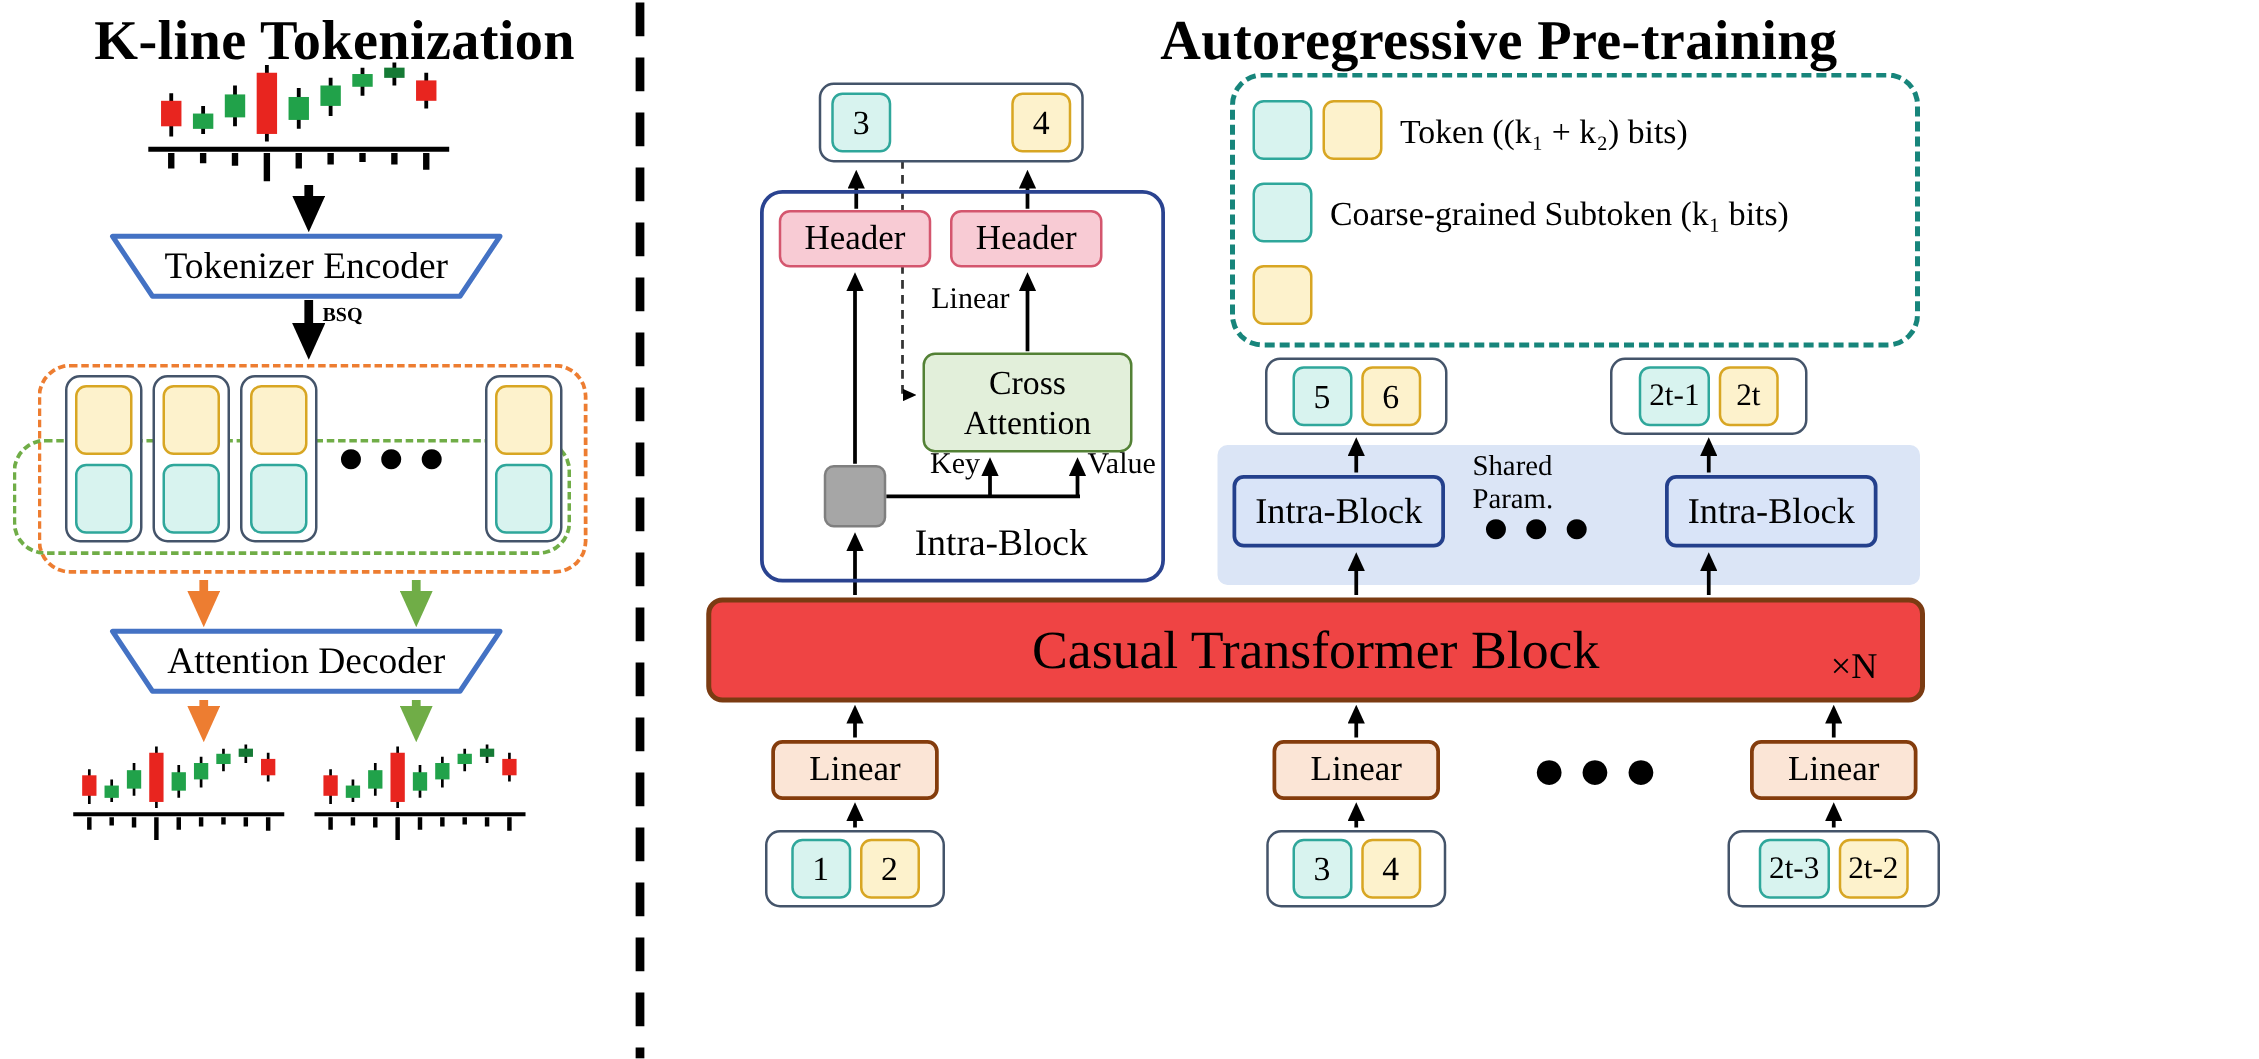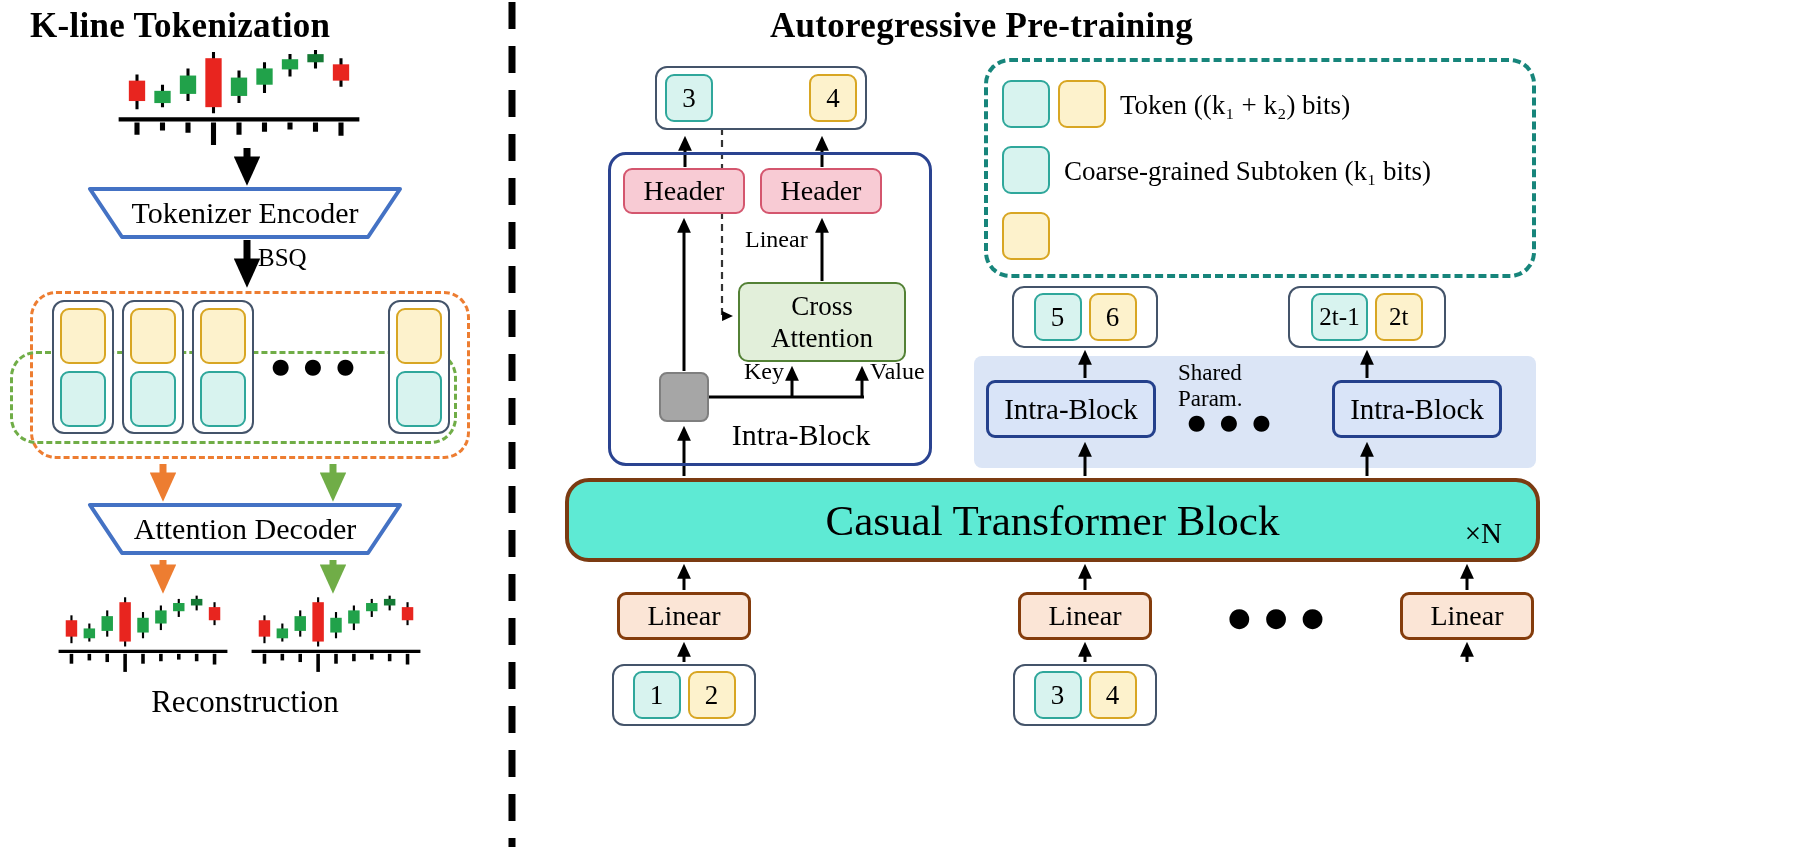--- a/index.html
+++ b/index.html
@@ -2,37 +2,37 @@
 <html><head>
 <meta charset="utf-8">
 <style>
   *{margin:0;padding:0;box-sizing:border-box}
   html,body{background:#fff}
   body{width:1807px;height:847px;font-family:"Liberation Serif","DejaVu Serif",serif;color:#000}
   .stage{position:relative;width:1807px;height:847px;background:#fff;overflow:hidden}
   .abs{position:absolute;z-index:2}
   .z0{z-index:0}
   #overlay{position:absolute;left:0;top:0;z-index:1;pointer-events:none}
-  .title{font-weight:bold;font-size:35px;text-align:left;letter-spacing:.3px}
+  .title{font-weight:bold;font-size:45px;text-align:right;letter-spacing:.3px}
   .lbl{line-height:1.15}
   .trap-wrap{position:absolute;z-index:2}
   .trap-label{position:absolute;inset:0;display:flex;align-items:center;justify-content:center;font-size:30px}
   .sq{display:flex;align-items:center;justify-content:center;border-radius:9px;font-size:27px;background:#fff}
   .sq-c{background:#d8f3ef;border:2.5px solid #2fa79b}
   .sq-f{background:#fdf2cc;border:2.5px solid #d8a623}
   .tok{min-width:48px;height:48px;padding:0 6px}
   .legsq{width:48px;height:48px}
   .group{background:#fff;border:2.5px solid #44546a;border-radius:12px;display:flex;align-items:center;justify-content:center;gap:7px}
   .stack{background:#fff;border:2.5px solid #44546a;border-radius:12px;display:flex;flex-direction:column;align-items:center;justify-content:center;gap:7px}
   .header-box{background:#f8cbd4;border:2.5px solid #d4566e;border-radius:9px;display:flex;align-items:center;justify-content:center;font-size:28px}
   .ca-box{background:#e2efda;border:2.5px solid #538135;border-radius:10px;display:flex;align-items:center;justify-content:center;text-align:center;font-size:27px;line-height:1.2;padding:4px}
   .ib-box{background:#d9e4f8;border:3px solid #24408c;border-radius:9px;display:flex;align-items:center;justify-content:center;font-size:29px}
   .detail-box{border:3px solid #2a4390;border-radius:18px;background:transparent}
   .linear-box{background:#fbe5d6;border:3px solid #843c0c;border-radius:9px;display:flex;align-items:center;justify-content:center;font-size:28px}
-  .transformer{background:#5eead4;border:4.5px solid #7b3b12;border-radius:24px;display:flex;align-items:center;justify-content:center;font-size:43px}
+  .transformer{background:#ef4444;border:4.5px solid #7b3b12;border-radius:13px;display:flex;align-items:center;justify-content:center;font-size:43px}
   .band{background:#dbe5f6;border-radius:8px}
   .dash-orange{border:3.5px dashed #ed7d31;border-radius:26px;background:transparent}
   .dash-green{border:3.5px dashed #70ad47;border-radius:26px;background:transparent}
   .legend{border:4px dashed #17857b;border-radius:26px;background:transparent}
   .gray-sq{background:#a6a6a6;border:2px solid #7f7f7f;border-radius:8px}
   .dots{font-family:"DejaVu Sans",sans-serif;font-size:21px;letter-spacing:14px;text-align:center}
 </style>
 </head>
 <body>
 
@@ -133,21 +133,21 @@
       <use href="#klsym"></use>
     </svg>
 
   <div class="trap-wrap" style="left:85px;top:186px;width:320px;height:54px">
     <svg width="320" height="54" viewBox="0 0 320 54">
       <polygon points="5,3 315,3 283,51 37,51" fill="#fff" stroke="#4472c4" stroke-width="4" stroke-linejoin="round"></polygon>
     </svg>
     <div class="trap-label">Tokenizer Encoder</div>
   </div>
 
-  <div class="abs lbl" style="left:258px;top:244px;font-size:25px;font-weight:400">BSQ</div>
+  <div class="abs lbl" style="left:258px;top:244px;font-size:16px;font-weight:700">BSQ</div>
 
   <div class="abs stack" style="left:52px;top:300px;width:62px;height:134px">
     <div class="sq sq-f" style="width:46px;height:56px"></div>
     <div class="sq sq-c" style="width:46px;height:56px"></div>
   </div>
   <div class="abs stack" style="left:122px;top:300px;width:62px;height:134px">
     <div class="sq sq-f" style="width:46px;height:56px"></div>
     <div class="sq sq-c" style="width:46px;height:56px"></div>
   </div>
   <div class="abs stack" style="left:192px;top:300px;width:62px;height:134px">
@@ -167,21 +167,20 @@
     <div class="trap-label">Attention Decoder</div>
   </div>
 
   <svg class="abs" style="left:50px;top:594px" width="186" height="82" viewBox="0 0 260 100" preserveAspectRatio="none">
       <use href="#klsym"></use>
     </svg>
   <svg class="abs" style="left:243px;top:594px" width="186" height="82" viewBox="0 0 260 100" preserveAspectRatio="none">
       <use href="#klsym"></use>
     </svg>
 
-  <div class="abs lbl" style="left:60px;top:684px;width:370px;text-align:center;font-size:31px">Reconstruction</div>
 
   <div class="abs title" style="left:770px;top:6px;width:700px">Autoregressive Pre-training</div>
 
   <div class="abs group" style="left:655px;top:66px;width:212px;height:64px;justify-content:space-between;padding:0 8px">
     <div class="sq sq-c tok">3</div>
     <div class="sq sq-f tok">4</div>
   </div>
 
   <div class="abs detail-box" style="left:608px;top:152px;width:324px;height:314px"></div>
   <div class="abs header-box" style="left:623px;top:168px;width:122px;height:46px">Header</div>
@@ -226,14 +225,18 @@
   <div class="abs linear-box" style="left:1400px;top:592px;width:134px;height:48px">Linear</div>
 
   <div class="abs group" style="left:612px;top:664px;width:144px;height:62px">
     <div class="sq sq-c tok">1</div>
     <div class="sq sq-f tok">2</div>
   </div>
   <div class="abs group" style="left:1013px;top:664px;width:144px;height:62px">
     <div class="sq sq-c tok">3</div>
     <div class="sq sq-f tok">4</div>
   </div>
+  <div class="abs group" style="left:1382px;top:664px;width:170px;height:62px">
+    <div class="sq sq-c tok" style="font-size:25px">2t-3</div>
+    <div class="sq sq-f tok" style="font-size:25px">2t-2</div>
+  </div>
 
 </div>
 
 </body></html>

